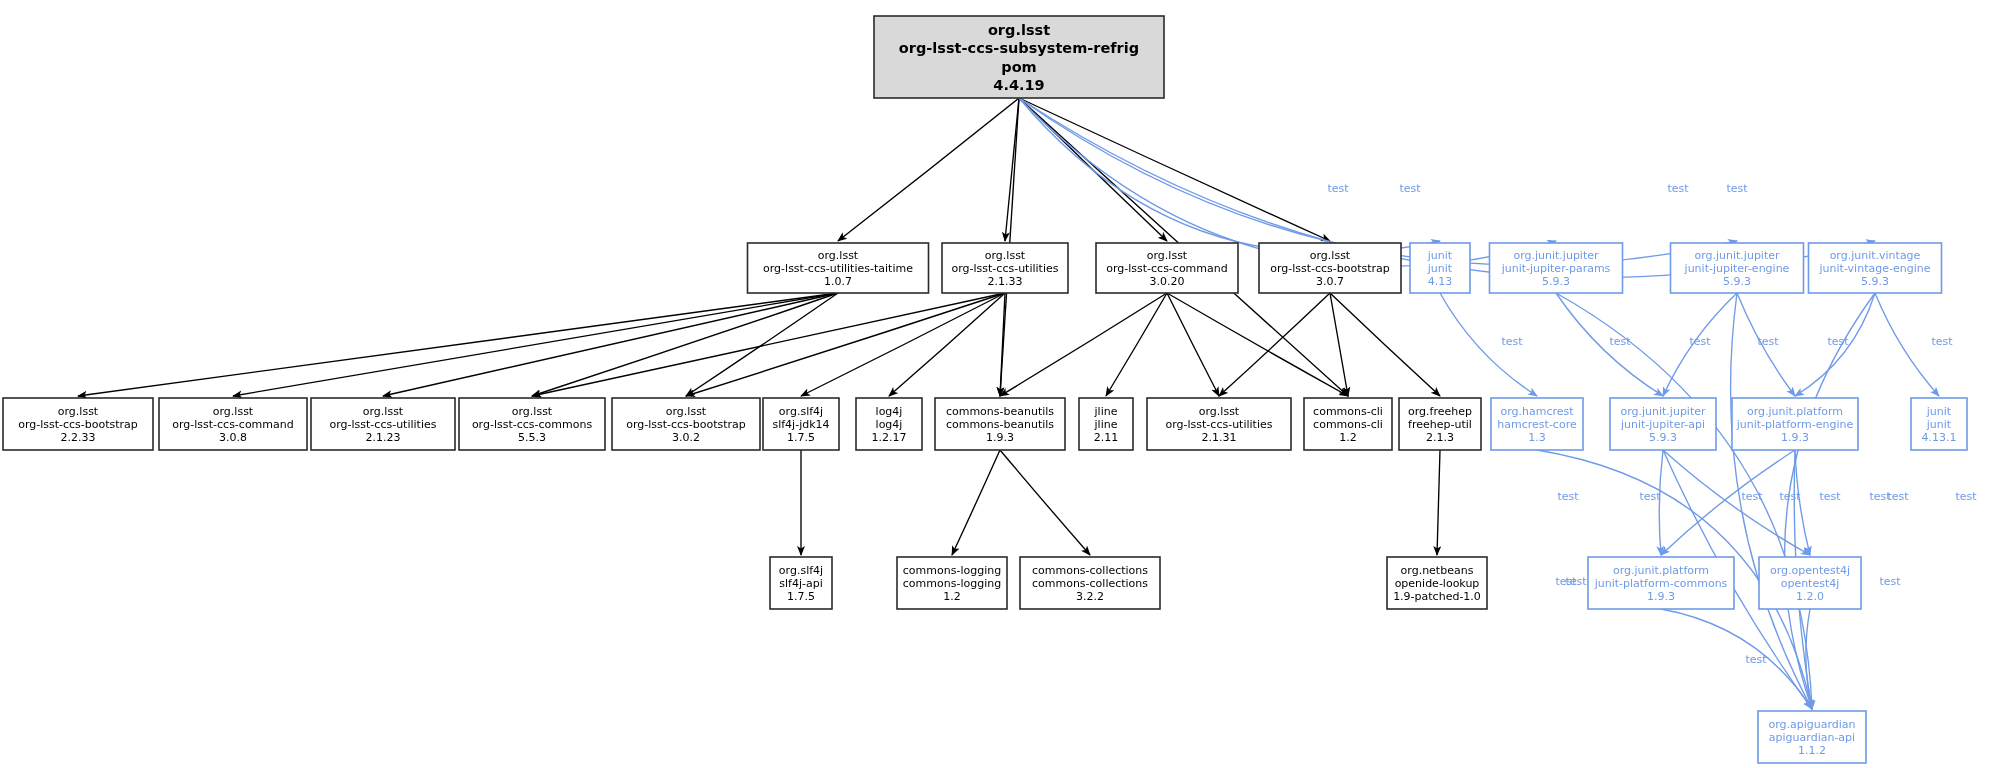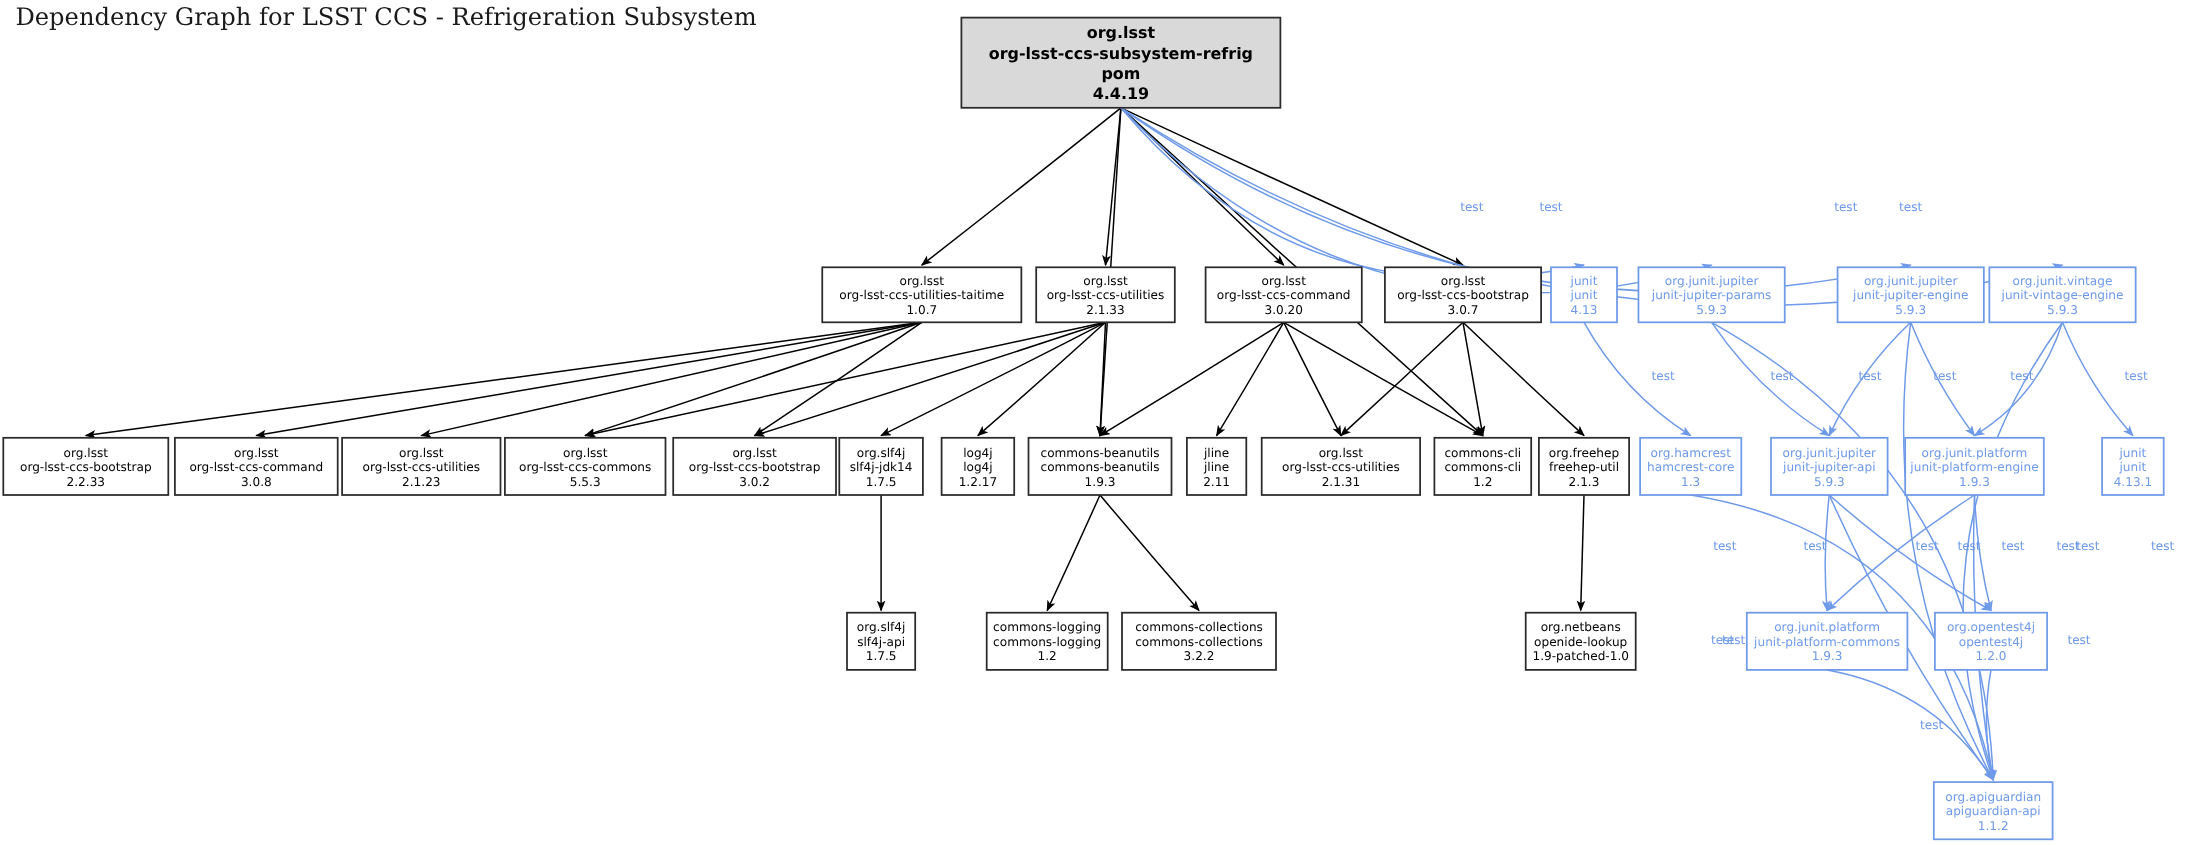--- a/index.html
+++ b/index.html
@@ -22,21 +22,20 @@
   .edge{fill:none;stroke-width:1.35px;}
   .edge.compile{stroke:#000000;}
   .edge.test{stroke:#6f9ae8;}
   .edge-label{font-family:"DejaVu Sans",sans-serif;font-size:11px;fill:#6f9ae8;text-anchor:middle;}
 </style>
 </head>
 <body>
 
 <div id="stage">
 
-  <div id="title">Dependency Graph for LSST CCS - Refrigeration Subsystem</div>
 
   <svg id="graph" viewBox="0 0 1997 768" xmlns="http://www.w3.org/2000/svg">
     <defs>
       <marker id="arrow-compile" markerWidth="11" markerHeight="11" refX="9" refY="4" orient="auto" markerUnits="userSpaceOnUse">
         <path d="M0,0 L10,4 L0,8 L2.4,4 z" fill="#000000"></path>
       </marker>
       <marker id="arrow-test" markerWidth="11" markerHeight="11" refX="9" refY="4" orient="auto" markerUnits="userSpaceOnUse">
         <path d="M0,0 L10,4 L0,8 L2.4,4 z" fill="#6f9ae8"></path>
       </marker>
     </defs>

